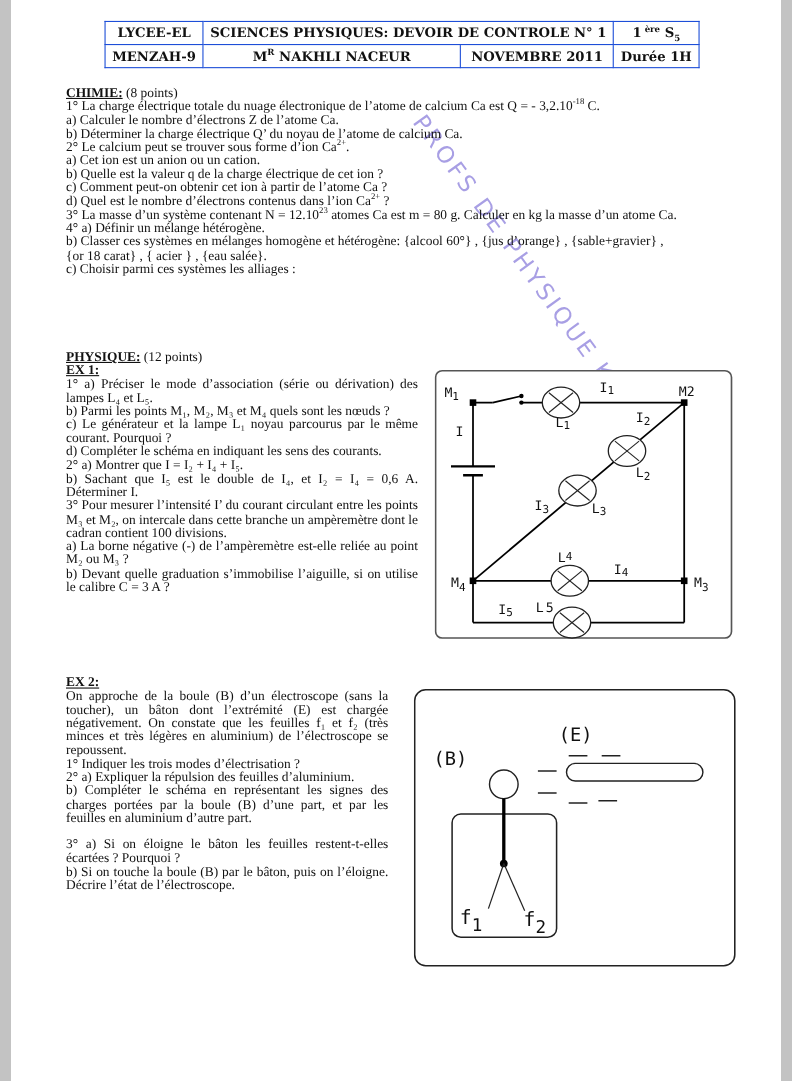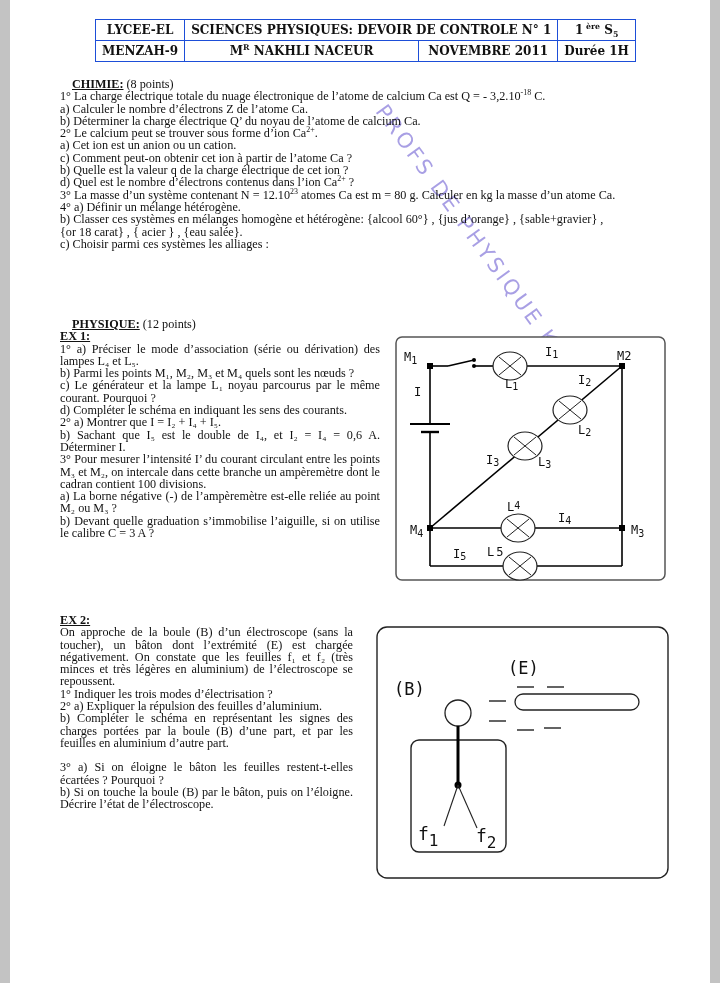--- a/index.html
+++ b/index.html
@@ -11,21 +11,21 @@
          font-weight:bold; font-size:12px; }
   .hdr td { border:1px solid #1d4ed8; padding:0 6px; height:20px; text-align:center; white-space:nowrap; }
   .hdr td.c1 { width:74px; }
   .hdr td.c2 { width:210px; }
   .hdr td.c3 { width:106px;margin-top:10px; }
   .hdr td.c4 { width:60px;margin-top:16px; }
   sup, sub { font-size:65%; line-height:0; }
   .txt { position:absolute; font-size:12.2px; line-height:12.3px; }
   .txt p { margin:0; }
   .j { text-align:justify; text-align-last:left; }
-  .ul { text-decoration:underline; font-weight:bold;margin-left:12px; }
+  .ul { text-decoration:underline; font-weight:bold; }
   .fig { position:absolute; }
   .wm { position:absolute; left:390px; top:100px; transform:rotate(54deg); transform-origin:left top;
         color:#9a8fe0; font-family:"DejaVu Sans", sans-serif; font-size:21px; letter-spacing:3px;
         white-space:nowrap; opacity:0.85; pointer-events:none; }
 </style>
 </head>
 <body>
 
 <div class="page"></div>
 
@@ -48,22 +48,22 @@
 <div class="wm">PROFS DE PHYSIQUE KAIROUAN</div>
 
 <div class="txt" style="left:60px; top:78px; width:640px;">
   <p><span class="ul">CHIMIE:</span><span> (8 points)</span></p>
   <div id="chimie-lines">
       <p><span>1°  La charge électrique totale du nuage électronique de l’atome de calcium Ca est Q = - 3,2.10</span><sup>-18</sup><span> C.</span></p>
       <p><span>a)  Calculer le nombre d’électrons Z de l’atome Ca.</span></p>
       <p><span>b)  Déterminer la charge électrique Q’ du noyau de l’atome de calcium Ca.</span></p>
       <p><span>2°  Le calcium peut se trouver sous forme d’ion Ca</span><sup>2+</sup><span>.</span></p>
       <p><span>a) Cet ion est un anion ou un cation.</span></p>
+      <p><span>b) Quelle est la valeur q de la charge électrique de cet ion ?</span></p>
       <p><span>c) Comment peut-on obtenir cet ion à partir de l’atome Ca ?</span></p>
-      <p><span>b) Quelle est la valeur q de la charge électrique de cet ion ?</span></p>
       <p><span>d)  Quel est le nombre d’électrons contenus dans l’ion Ca</span><sup>2+</sup><span> ?</span></p>
       <p><span>3° La masse d’un système contenant N = 12.10</span><sup>23</sup><span> atomes Ca est m = 80 g. Calculer en kg la masse d’un atome Ca.</span></p>
       <p><span>4° a) Définir un mélange hétérogène.</span></p>
       <p><span>b) Classer ces systèmes en  mélanges  homogène et hétérogène:  {alcool 60°} ,  {jus d’orange} , {sable+gravier} ,</span></p>
       <p><span>{or 18 carat} , { acier } , {eau salée}.</span></p>
       <p><span>c)  Choisir parmi ces systèmes les alliages :</span></p>
     </div>
 </div>
 
 <div class="txt" style="left:60px; top:318px; width:320px;">

